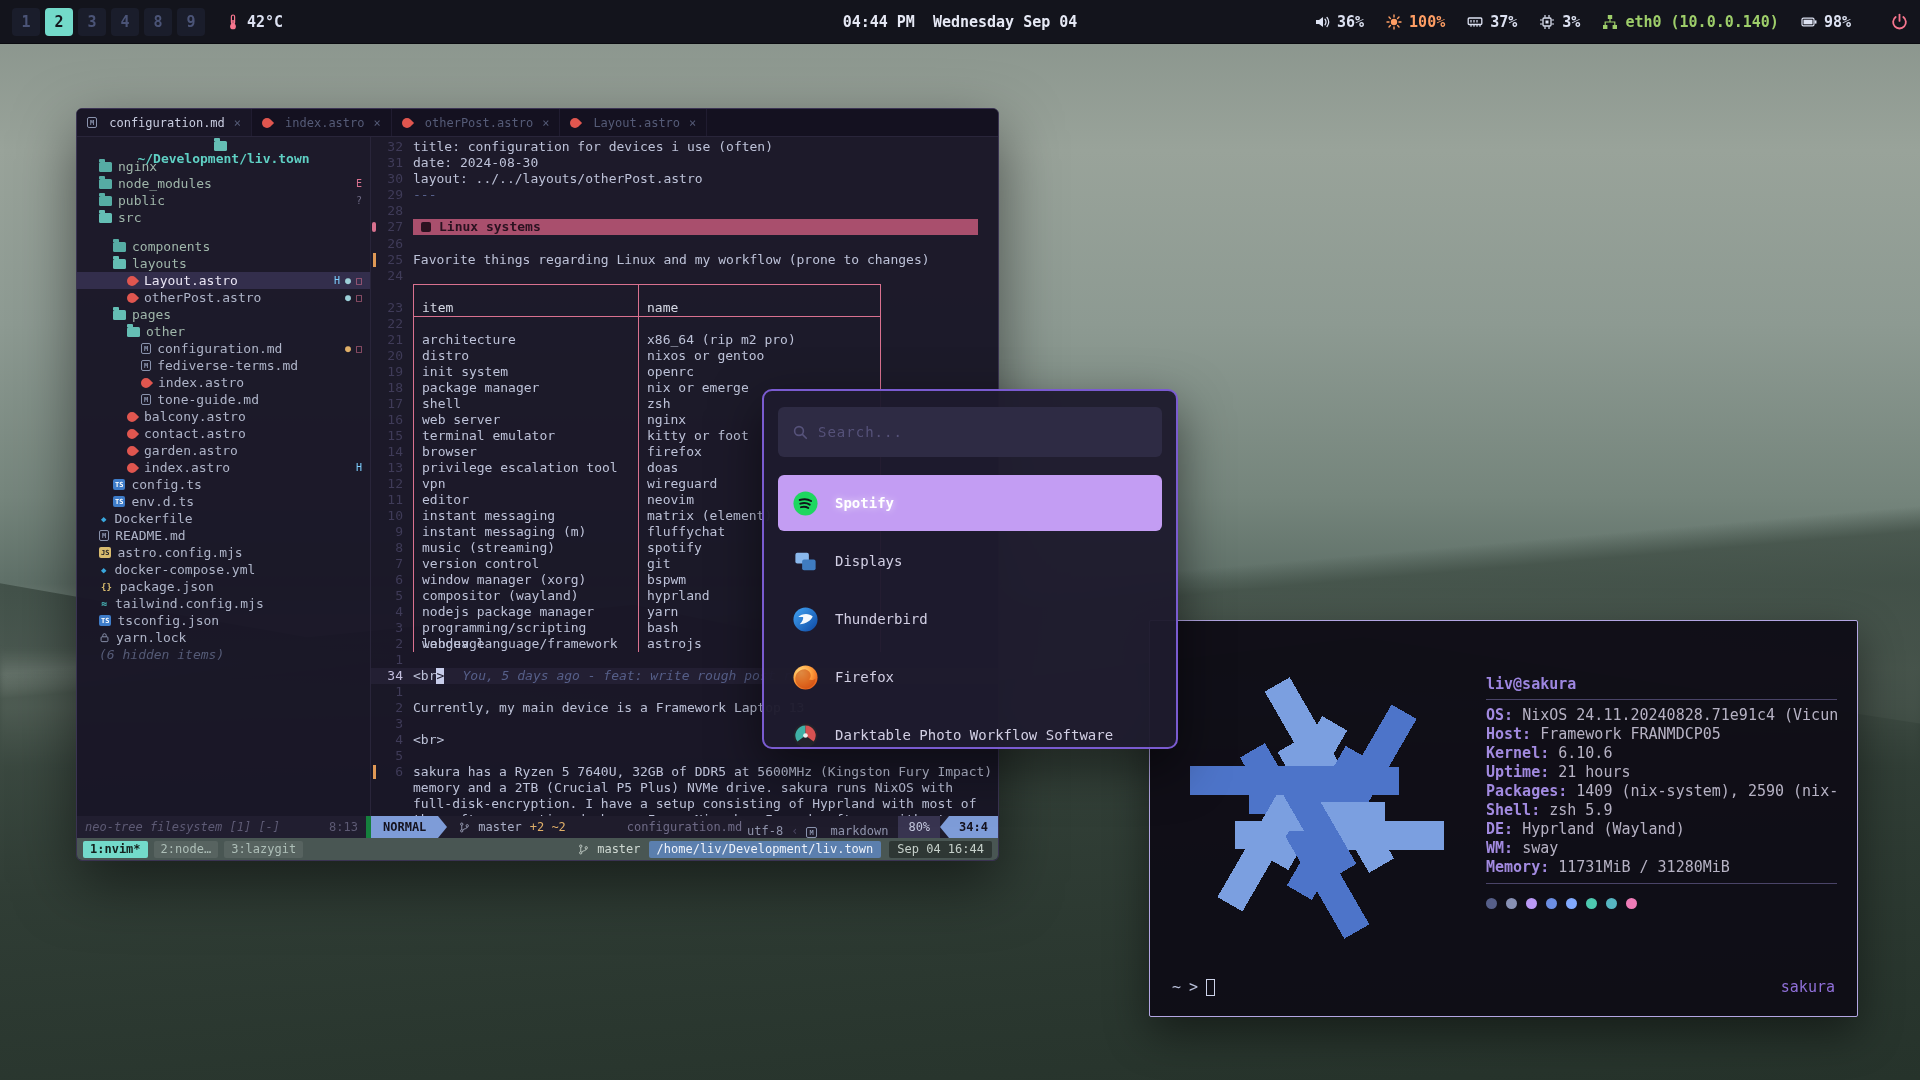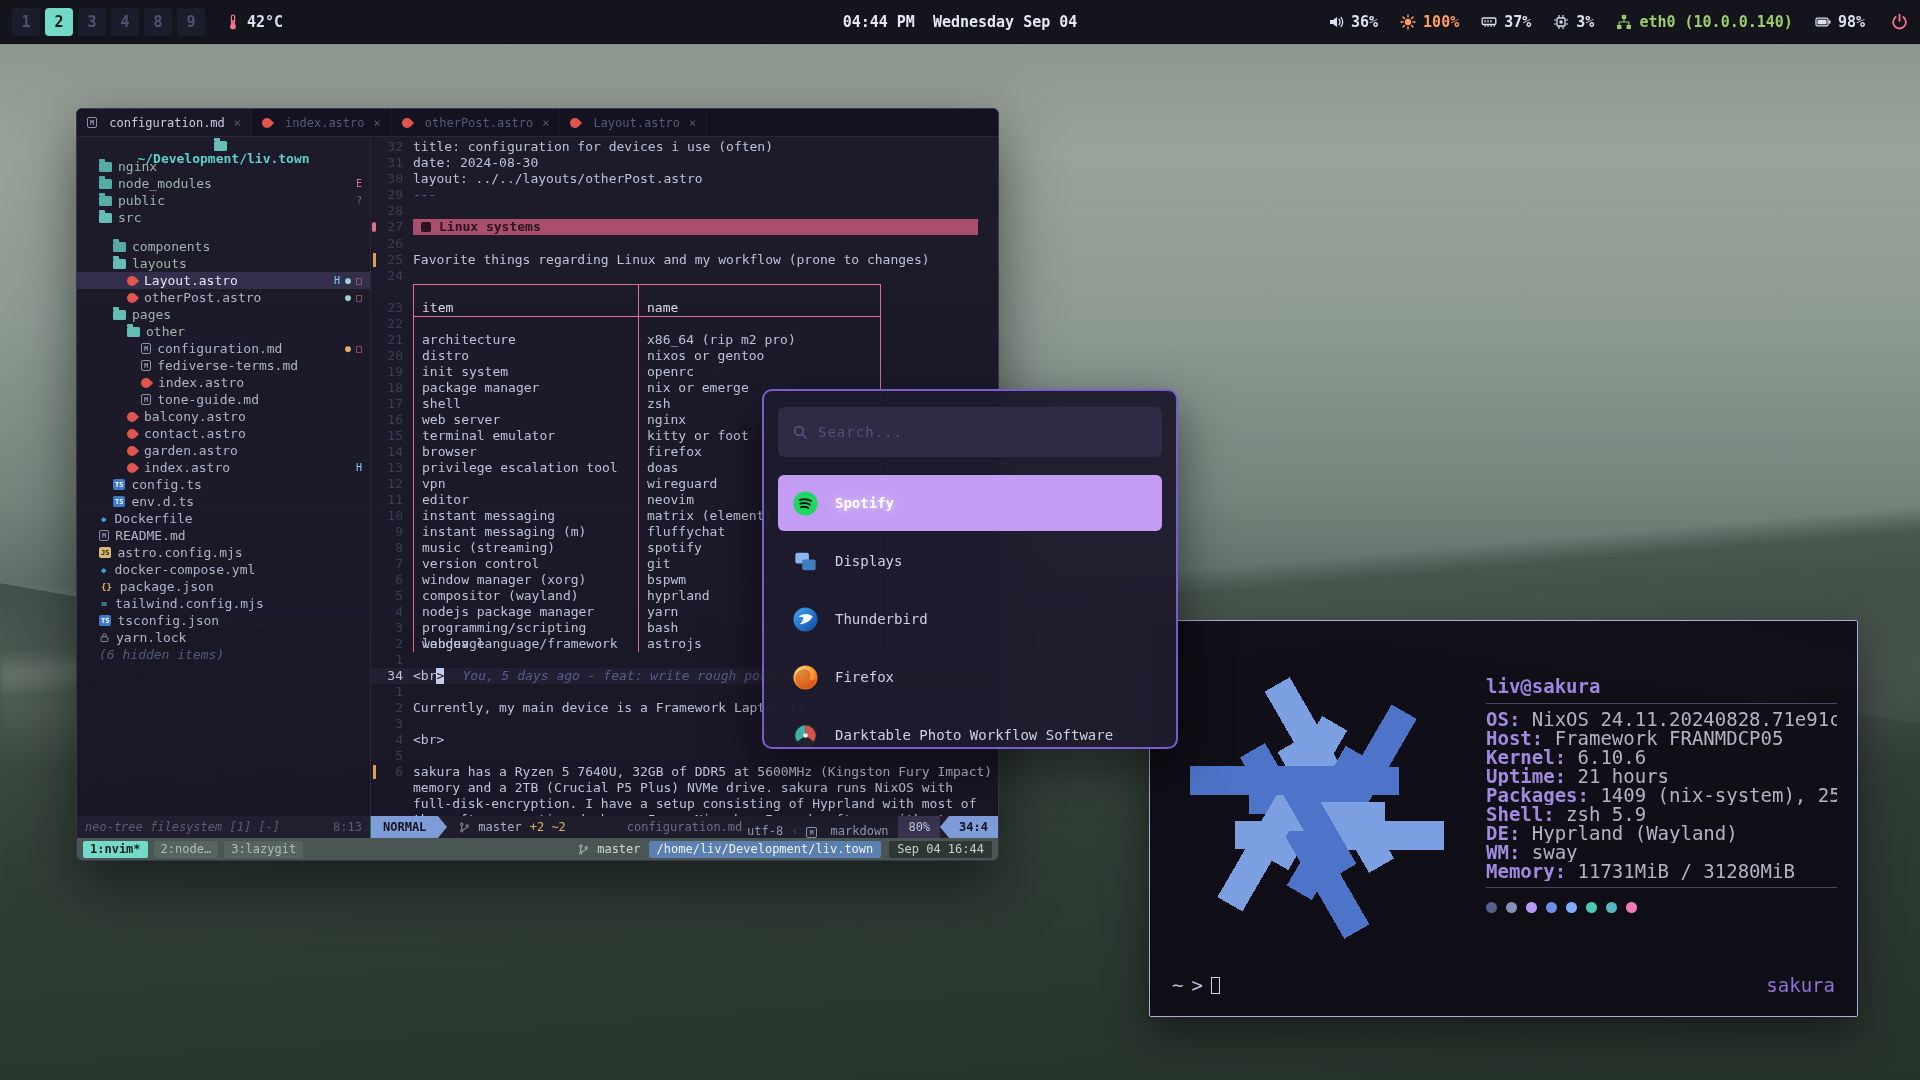--- a/index.html
+++ b/index.html
@@ -19,21 +19,21 @@
 
   
   #bar{position:absolute;left:0;top:0;width:1920px;height:44px;background:#13141c;border-bottom:1px solid #0a0b10;
        display:flex;align-items:center;font:600 15px "DejaVu Sans Mono",monospace;color:var(--fg);z-index:50;padding:0 12px}
   #ws{display:flex;gap:5px;align-items:center}
   .ws{width:28px;height:28px;border-radius:4px;background:#1a1d2b;color:#4b5477;display:flex;align-items:center;justify-content:center;font-weight:700}
   .ws.on{background:var(--accent);color:#14151d}
   .temp{display:flex;align-items:center;gap:6px;margin-left:20px;color:#dde2f2}
   .temp svg{color:var(--red)}
   #clockbox{position:absolute;left:50%;transform:translateX(-50%);display:flex;gap:18px;color:#e6e9f5}
-  #right{margin-left:auto;display:flex;align-items:center;gap:26px}
+  #right{margin-left:auto;display:flex;align-items:center;gap:40px}
   .module{display:flex;align-items:center;gap:7px}
   .module svg,.temp svg{width:16px;height:16px}
   .m-fg{color:#dde2f2}.m-orange{color:var(--orange)}.m-green{color:var(--green)}
   #power{color:var(--red);display:flex;align-items:center}
   #power svg{width:17px;height:17px}
 
   
   #nvim{position:absolute;left:76px;top:108px;width:923px;height:753px;background:rgba(25,22,38,.97);
         border:1px solid #3a3352;border-radius:6px;box-shadow:0 22px 60px rgba(0,0,0,.5);z-index:10;overflow:hidden;
         display:flex;flex-direction:column;font-size:13px;color:#bdc2d8}
@@ -86,21 +86,21 @@
   
   .trw{display:flex;height:16px;line-height:16px;flex:1;min-width:0}
   .tc{height:16px}
   .tc1{width:225px;padding-left:8px}
   .tc2{width:243px;padding-left:8px}
   .bl{border-left:1px solid var(--pink)}
   .br{border-right:1px solid var(--pink)}
   .bt{border-top:1px solid var(--pink)}
   
   #statusrow{height:22px;flex:none;display:flex;background:#1f1c2c;font-size:12px;align-items:stretch}
-  #treebar{width:294px;flex:none;background:#211e30;color:#5d5a74;display:flex;justify-content:space-between;align-items:center;padding:0 8px;border-right:1px solid #15803d}
+  #treebar{width:294px;flex:none;background:#211e30;color:#5d5a74;display:flex;justify-content:space-between;align-items:center;padding:0 8px;border-right:5px solid #15803d}
   #treebar .tb-title{font-style:italic}
   #statusline{flex:1;display:flex;align-items:stretch;position:relative;color:#8f93ab}
   .seg-mode{background:var(--blue);color:#15131f;font-weight:700;display:flex;align-items:center;padding:0 12px}
   .seg-mode-arrow{width:0;height:0;border-top:11px solid transparent;border-bottom:11px solid transparent;border-left:9px solid var(--blue)}
   .seg-git{display:flex;align-items:center;gap:8px;padding:0 12px;color:#a9aec6}
   .seg-git svg{width:11px;height:11px}
   .diff{color:#e0af68}
   .sl-file{position:absolute;left:50%;transform:translateX(-50%);top:0;bottom:0;display:flex;align-items:center;color:#6e6a86}
   .sl-right{margin-left:auto;display:flex;align-items:stretch;gap:0}
   .sl-plain{display:flex;align-items:flex-end;gap:8px;padding:0 10px}
@@ -127,21 +127,21 @@
   #search input::placeholder{color:#56527a;letter-spacing:1px}
   #entries{margin:18px 14px 0}
   .entry{height:56px;margin-bottom:2px;border-radius:6px;display:flex;align-items:center;gap:16px;padding:0 14px;color:#d2cfe4;font-size:14px}
   .entry svg{width:27px;height:27px;flex:none}
   .entry.sel{background:var(--launcher-accent)}
   .entry.sel .e-lbl{color:#fff;font-weight:700;text-shadow:0 0 7px rgba(255,255,255,.65)}
   .e-lbl{white-space:nowrap}
 
   
   #fetch{position:absolute;left:1149px;top:620px;width:709px;height:397px;background:rgba(15,13,22,.96);
-         border:1px solid #b3a6e3;border-radius:2px;z-index:5;box-shadow:0 16px 44px rgba(0,0,0,.45);font-size:19px}
+         border:1px solid #b3a6e3;border-radius:2px;z-index:5;box-shadow:0 16px 44px rgba(0,0,0,.45);font-size:15px}
   #nixlogo{position:absolute;left:16px;top:36px;width:302px;height:302px}
   #fi{position:absolute;left:336px;top:54px;right:20px}
   #fi .ftitle{color:#9d86e0;font-weight:700;margin-bottom:6px}
   #fibox{border-top:1px solid #4a4468;border-bottom:1px solid #4a4468;padding:6px 0}
   .fl{line-height:19px;white-space:nowrap;overflow:hidden}
   .fl .k{color:#a28ae0;font-weight:700}
   .fl .v{color:#b6b2c4}
   #dots{display:flex;gap:9px;margin-top:14px}
   .dot{width:11px;height:11px;border-radius:50%}
   #fprompt{position:absolute;left:22px;bottom:20px;display:flex;align-items:center;gap:8px;color:#b9c0da}

